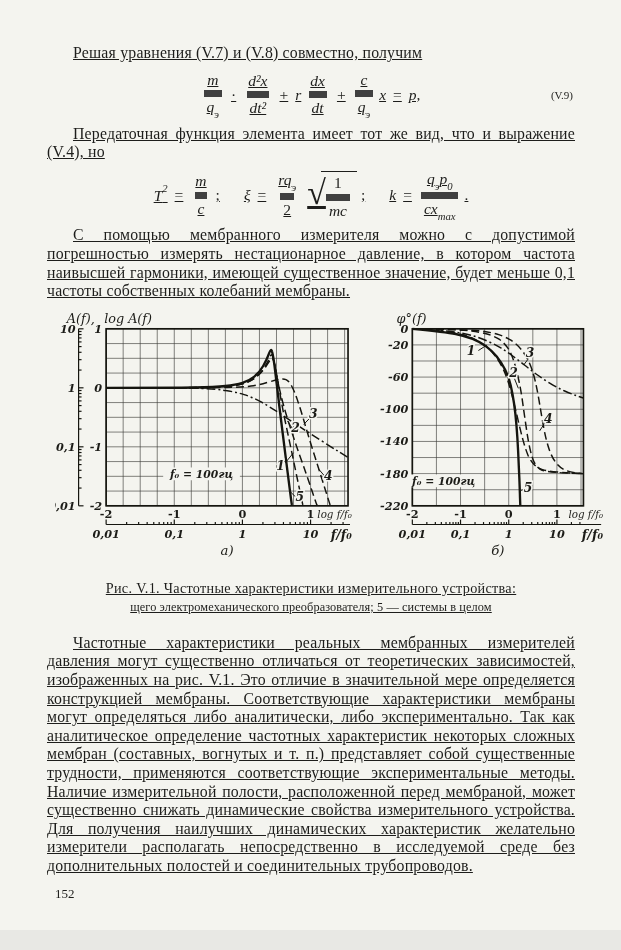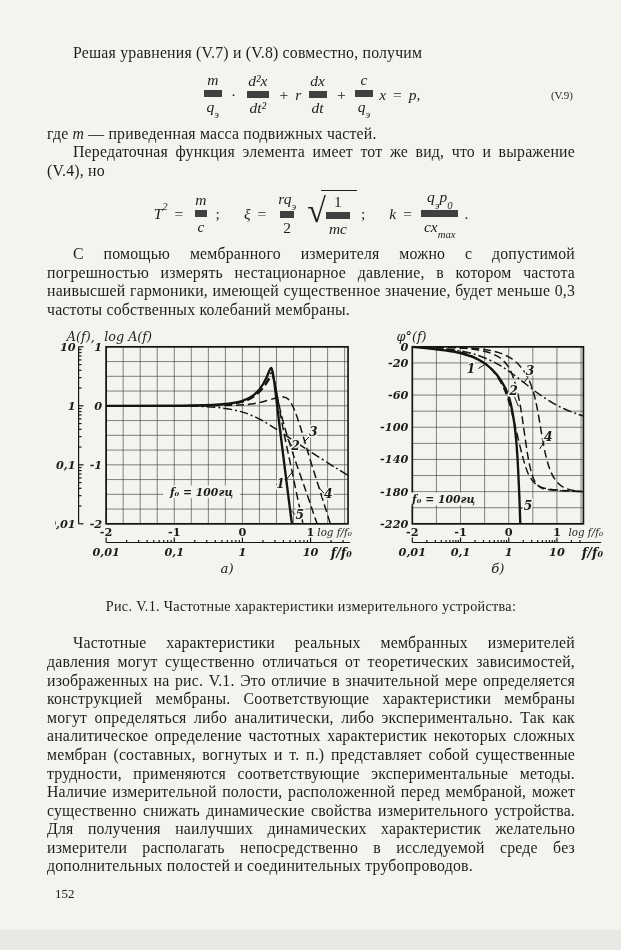--- a/index.html
+++ b/index.html
@@ -9,20 +9,21 @@
     font-family:"Liberation Serif", serif;
     color:#1d1d1b;
     overflow:hidden;
   }
   .page{
     position:relative;
     width:621px;height:930px;
     background:#f4f4ef;
     box-sizing:border-box;
     padding:44px 46px 0 47px;
+    text-decoration:underline;
   }
   .para{
     margin:0;
     font-size:15.8px;
     line-height:18.6px;
     text-align:justify;
     letter-spacing:0.2px;
   }
   .indent{text-indent:26px;}
   
@@ -101,21 +102,20 @@
           <span class="fn"><i>c</i></span>
           <span class="fd"><i>q</i><sub class="ss">э</sub></span>
         </span>
       <i>x</i>
       <span class="op">=</span>
       <i>p,</i>
     </span>
     <span class="eqtag">(V.9)</span>
   </div>
 
-  <p class="para"><span>где </span><i>m</i><span> — приведенная масса подвижных частей.</span></p>
 
   <p class="para indent">Передаточная функция элемента имеет тот же вид, что и выражение (V.4), но</p>
 
   <div class="eqline">
     <span class="eqmath">
       <span><i>T</i><sup class="ss">2</sup></span>
       <span class="op">=</span>
       <span class="frac">
           <span class="fn"><i>m</i></span>
           <span class="fd"><i>c</i></span>
@@ -140,21 +140,21 @@
       <i>k</i>
       <span class="op">=</span>
       <span class="frac">
           <span class="fn"><i>q</i><sub class="ss">э</sub><i>p</i><sub class="ss">0</sub></span>
           <span class="fd"><i>cx</i><sub class="ss">max</sub></span>
         </span>
       <span>.</span>
     </span>
   </div>
 
-  <p class="para indent">С помощью мембранного измерителя можно с допустимой погрешностью измерять нестационарное давление, в котором частота наивысшей гармоники, имеющей существенное значение, будет меньше 0,3 частоты собственных колебаний мембраны.</p>
+  <p class="para indent">С помощью мембранного измерителя можно с допустимой погрешностью измерять нестационарное давление, в котором частота наивысшей гармоники, имеющей существенное значение, будет меньше 0,1 частоты собственных колебаний мембраны.</p>
 
   <div class="figure">
     <svg id="chart-amplitude" width="304" height="250" viewBox="0 0 304 250">
         <line x1="52" y1="16" x2="52" y2="196" class="grid"></line>
         <line x1="69.32394366197184" y1="16" x2="69.32394366197184" y2="196" class="grid"></line>
         <line x1="86.64788732394366" y1="16" x2="86.64788732394366" y2="196" class="grid"></line>
         <line x1="103.97183098591549" y1="16" x2="103.97183098591549" y2="196" class="grid"></line>
         <line x1="121.29577464788733" y1="16" x2="121.29577464788733" y2="196" class="grid"></line>
         <line x1="138.61971830985917" y1="16" x2="138.61971830985917" y2="196" class="grid"></line>
         <line x1="155.94366197183098" y1="16" x2="155.94366197183098" y2="196" class="grid"></line>
@@ -377,19 +377,20 @@
         <text x="178.21971830985913" y="111.63636363636363" class="clabel" text-anchor="middle">4</text>
         <line x1="154.69295774647887" y1="178.8181818181818" x2="150.77183098591547" y2="180.45454545454547" class="leader"></line>
         <text x="157.6338028169014" y="182" class="clabel" text-anchor="middle">5</text>
         <text x="127" y="246" class="subcap" text-anchor="middle">б)</text>
       </svg>
   </div>
 
   <div class="fig-caption">Рис. V.1. Частотные характеристики измерительного устройства:</div>
 
   <div class="fig-legend">
+    <div>щего электромеханического преобразователя; 5 — системы в целом</div>
   </div>
 
   <p class="para indent body-par">Частотные характеристики реальных мембранных измерителей давления могут существенно отличаться от теоретических зависимостей, изображенных на рис. V.1. Это отличие в значительной мере определяется конструкцией мембраны. Соответствующие характеристики мембраны могут определяться либо аналитически, либо экспериментально. Так как аналитическое определение частотных характеристик некоторых сложных мембран (составных, вогнутых и т. п.) представляет собой существенные трудности, применяются соответствующие экспериментальные методы. Наличие измерительной полости, расположенной перед мембраной, может существенно снижать динамические свойства измерительного устройства. Для получения наилучших динамических характеристик желательно измерители располагать непосредственно в исследуемой среде без дополнительных полостей и соединительных трубопроводов.</p>
 
   <div class="pagenum">152</div>
 
 </div>
 
 </body></html>

